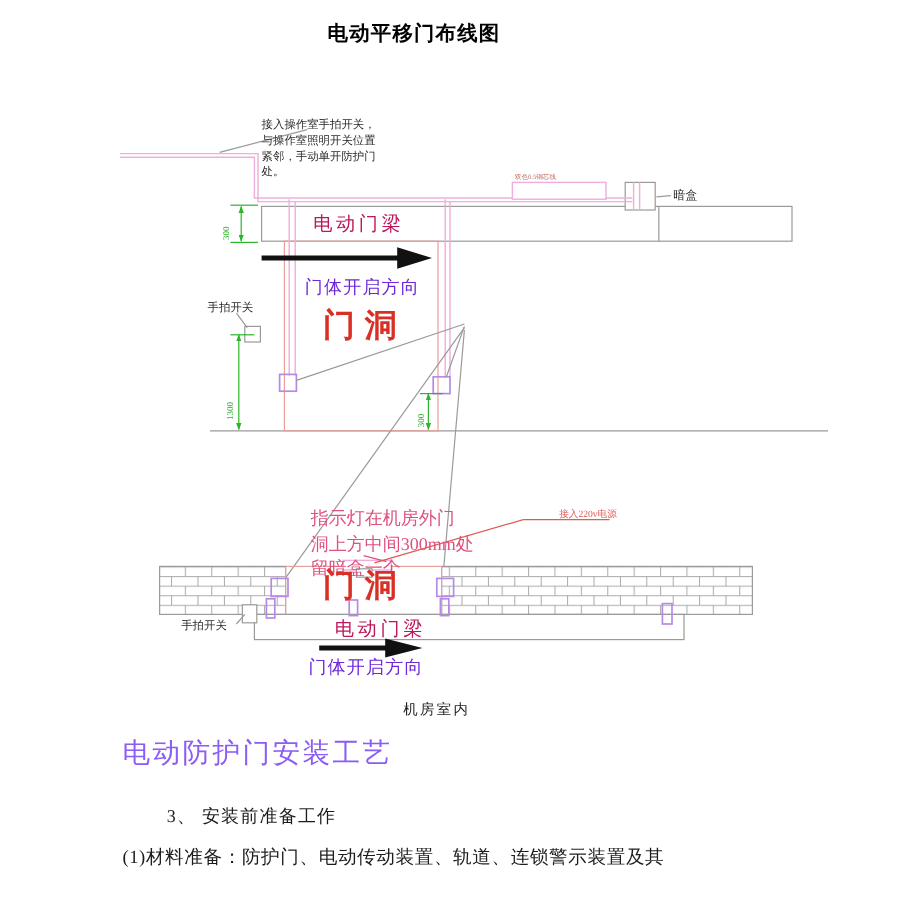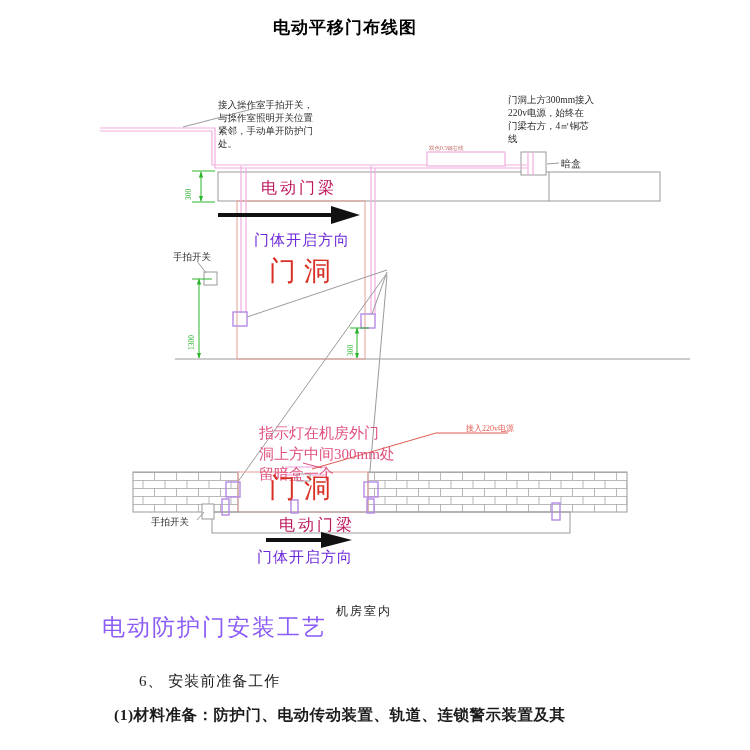--- a/index.html
+++ b/index.html
@@ -6,21 +6,21 @@
     --wire:#f0aede; --conduit:#b58ae6; --dim:#2ab52a; --doorred:#d93025;
     --salmon:#e8a09a; --rose:#e0517e; --power:#e05a52; --gray:#9a9a9a;
   }
   html,body{margin:0;padding:0;background:#fff;}
   #page{position:relative;width:750px;height:750px;background:#fff;overflow:hidden;
         font-family:"Liberation Serif",serif;color:#1c1c1c;}
   #page svg{position:absolute;left:0;top:0;}
   .txt{position:absolute;white-space:pre-line;line-height:1.38;}
   .ann{font-size:9.5px;color:#2a2a2a;}
   .tiny{font-size:5.5px;color:#c06a62;white-space:nowrap;}
-  .big-red{font-size:27px;font-weight:normal;color:var(--doorred);letter-spacing:8px;white-space:nowrap;}
+  .big-red{font-size:27px;font-weight:bold;color:var(--doorred);letter-spacing:8px;white-space:nowrap;}
   .beam-label{font-size:16px;color:#be185d;letter-spacing:3px;white-space:nowrap;}
   .dir-label{font-size:15px;color:#6d28d9;letter-spacing:1px;white-space:nowrap;}
   .small-label{font-size:9.5px;color:#2a2a2a;white-space:nowrap;}
   .dim{font-size:7.5px;color:var(--dim);transform:rotate(-90deg);transform-origin:0 0;white-space:nowrap;}
   .rose-ann{font-size:15px;color:var(--rose);}
   .power-ann{font-size:8px;color:var(--power);white-space:nowrap;}
   .room{font-size:12px;letter-spacing:2px;white-space:nowrap;}
   .title{left:0;top:16px;width:690px;text-align:center;font-family:"Liberation Sans",sans-serif;
          font-weight:bold;font-size:17px;color:#000;letter-spacing:1px;}
   .h1{font-family:"Liberation Sans",sans-serif;font-size:23px;color:#8b5cf6;letter-spacing:2px;white-space:nowrap;}
@@ -141,24 +141,20 @@
     </g>
   </svg>
 
   <div class="txt ann" style="left:218px;top:99px;">接入操作室手拍开关，
 与操作室照明开关位置
 紧邻，手动单开防护门
 处。</div>
 
   <div class="txt title">电动平移门布线图</div>
 
-  <div class="txt ann" style="left:508px;top:94px;">门洞上方300mm接入
-220v电源，始终在
-门梁右方，4㎡铜芯
-线</div>
 
   <div class="txt tiny" style="left:429px;top:145px;">双色0.5铜芯线</div>
 
   <div class="txt small-label" style="left:561px;top:157px;font-size:10px;">暗盒</div>
 
   <div class="txt beam-label" style="left:261px;top:177px;">电动门梁</div>
 
   <div class="txt dir-label" style="left:254px;top:230px;">门体开启方向</div>
 
   <div class="txt big-red" style="left:269px;top:253px;">门洞</div>
@@ -179,20 +175,20 @@
   <div class="txt power-ann" style="left:438px;top:423px;margin-left:28px;">接入220v电源</div>
 
   <div class="txt big-red" style="left:269px;top:470px;">门洞</div>
 
   <div class="txt beam-label" style="left:279px;top:514px;">电动门梁</div>
 
   <div class="txt small-label" style="left:151px;top:516px;">手拍开关</div>
 
   <div class="txt dir-label" style="left:257px;top:547px;">门体开启方向</div>
 
-  <div class="txt room" style="left:336px;top:583px;margin-top:20px;">机房室内</div>
+  <div class="txt room" style="left:336px;top:583px;">机房室内</div>
 
   <div class="txt h1" style="left:102px;top:612px;">电动防护门安装工艺</div>
 
-  <div class="txt li" style="left:139px;top:671px;">6、 安装前准备工作</div>
+  <div class="txt li" style="left:139px;top:671px;">3、 安装前准备工作</div>
 
-  <div class="txt para" style="left:114px;top:704px;font-weight:bold;">(1)材料准备：防护门、电动传动装置、轨道、连锁警示装置及其</div>
+  <div class="txt para" style="left:102px;top:704px;">(1)材料准备：防护门、电动传动装置、轨道、连锁警示装置及其</div>
 </div>
 
 </body></html>

